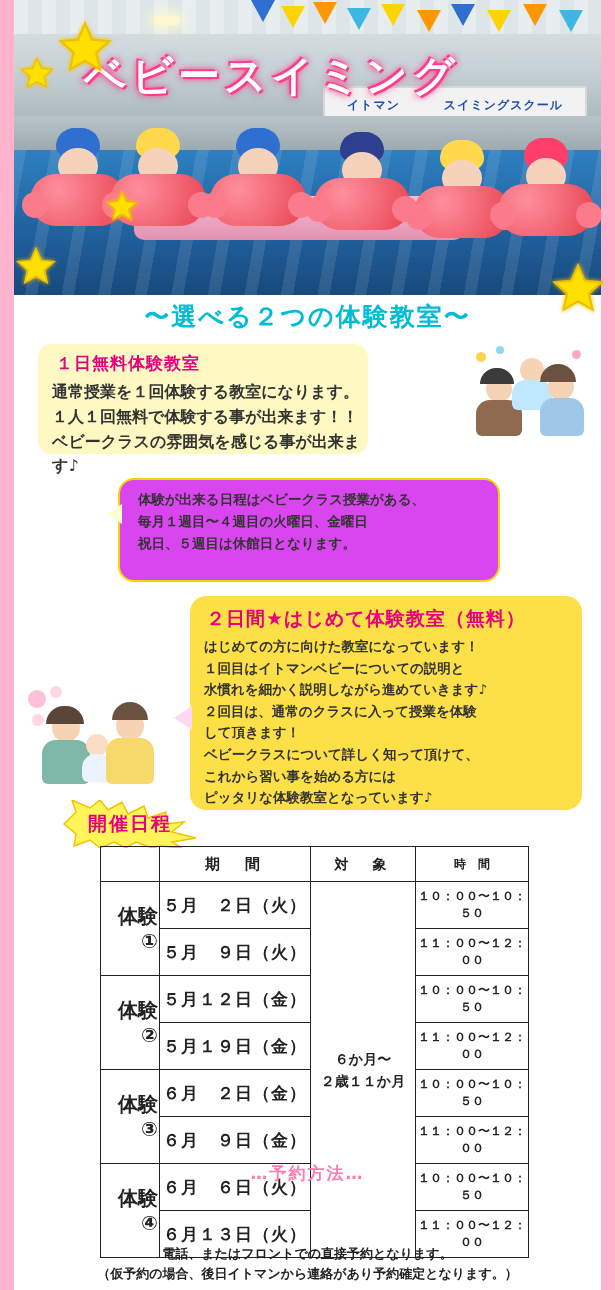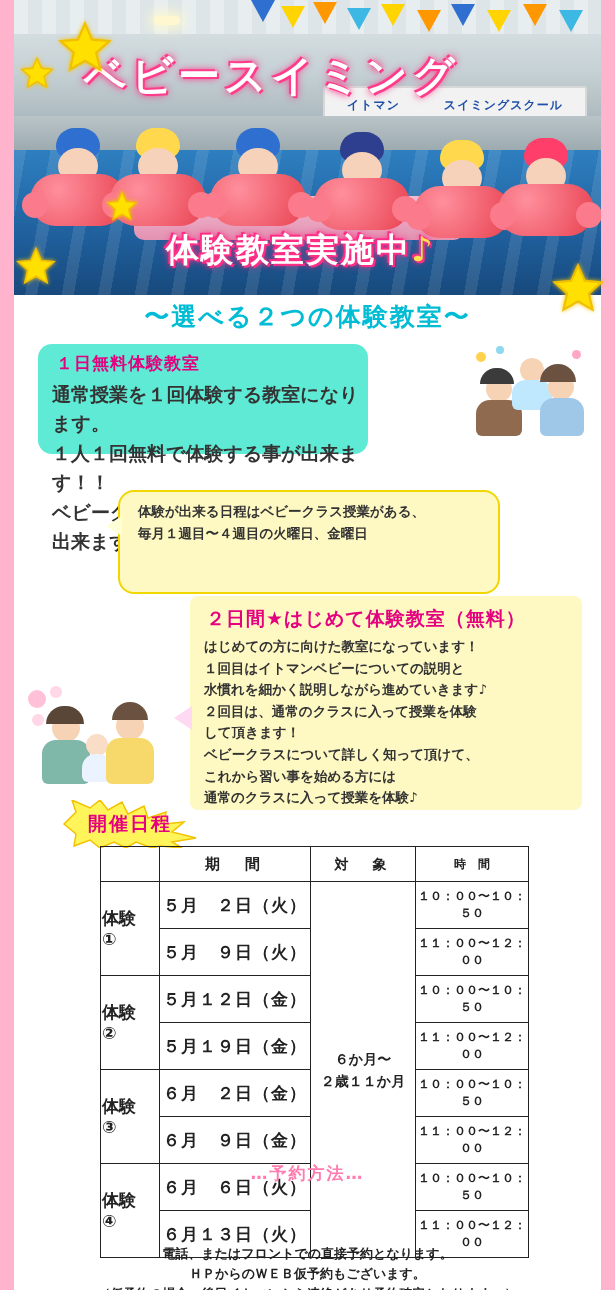--- a/index.html
+++ b/index.html
@@ -67,48 +67,48 @@
   
   .star{position:absolute;color:#ffe000;filter:drop-shadow(0 0 2px #f5c400);}
   .star svg{display:block;}
 
   
   .headline{position:absolute;left:0;top:300px;width:587px;text-align:center;
      font-size:25px;font-weight:bold;color:#00bcd4;letter-spacing:2px;
      text-shadow:1px 1px 0 #fff,-1px -1px 0 #fff;}
 
   
-  .box1{position:absolute;left:24px;top:344px;width:330px;height:110px;background:#5eead4;border-radius:14px;}
+  .box1{position:absolute;left:24px;top:344px;width:330px;height:110px;background:#fef9c3;border-radius:14px;}
   .box1 .ttl{position:absolute;left:18px;top:8px;font-size:17px;font-weight:bold;color:#e4007f;letter-spacing:1px;}
-  .box1 .body{position:absolute;left:14px;top:36px;width:310px;font-size:19px;color:#333;line-height:1.55;font-weight:bold;}
-
-  .bubble2{position:absolute;left:104px;top:490px;width:378px;height:100px;background:#fef9c3;border:2px solid #f2d600;border-radius:16px;}
+  .box1 .body{position:absolute;left:14px;top:36px;width:310px;font-size:16px;color:#333;line-height:1.55;font-weight:bold;}
+
+  .bubble2{position:absolute;left:104px;top:478px;width:378px;height:100px;background:#d946ef;border:2px solid #f2d600;border-radius:16px;}
   .bubble2 .body{position:absolute;left:18px;top:9px;width:350px;font-size:13.5px;line-height:1.62;color:#333;font-weight:bold;}
   .bubble2 .tail{position:absolute;left:-14px;top:24px;width:0;height:0;border-top:10px solid transparent;border-bottom:10px solid transparent;border-right:16px solid #ffffd6;}
 
   
-  .box2{position:absolute;left:176px;top:596px;width:392px;height:214px;background:#fef9c3;border-radius:8px;}
+  .box2{position:absolute;left:176px;top:596px;width:392px;height:214px;background:#fde047;border-radius:16px;}
   .box2 .ttl{position:absolute;left:16px;top:10px;font-size:19px;font-weight:bold;color:#e4007f;letter-spacing:1px;}
   .box2 .body{position:absolute;left:14px;top:40px;width:374px;font-size:13.5px;line-height:1.6;color:#333;font-weight:bold;}
   .box2 .tail{position:absolute;left:-16px;top:110px;width:0;height:0;border-top:12px solid transparent;border-bottom:12px solid transparent;border-right:18px solid #ffd9f1;}
 
   
   .illu{position:absolute;}
   .ill-head{position:absolute;border-radius:50%;}
   .ill-body{position:absolute;border-radius:14px 14px 6px 6px;}
 
   
   .burst{position:absolute;left:46px;top:800px;width:140px;height:48px;}
   .burst .label{position:absolute;left:0;top:0;width:140px;height:48px;display:flex;align-items:center;justify-content:center;
      font-size:19px;font-weight:bold;color:#e4007f;letter-spacing:2px;}
 
   
   table.sched{position:absolute;left:86px;top:846px;border-collapse:collapse;font-weight:bold;}
   table.sched td,table.sched th{border:1px solid #222;color:#222;}
-  .c-no{width:56px;text-align:left;font-size:17px;line-height:1.25;}
+  .c-no{width:56px;text-align:right;font-size:20px;line-height:1.25;}
   .c-date{width:150px;text-align:center;font-size:17px;letter-spacing:1px;padding:7px 0;}
   .c-head{text-align:center;font-size:15px;letter-spacing:5px;padding:6px 0;font-weight:bold;}
   .c-target{width:102px;text-align:center;font-size:14px;line-height:1.6;}
   .c-time{width:112px;text-align:center;font-size:12px;letter-spacing:0px;padding:6px 0;margin-left:20px;}
 
   
   .ftitle{position:absolute;left:0;top:1162px;width:587px;text-align:center;font-size:17px;font-weight:bold;color:#ff7bb0;letter-spacing:2px;}
   .ftext{position:absolute;left:0;top:1244px;width:587px;text-align:center;font-size:13px;line-height:1.55;color:#222;font-weight:bold;}
 </style>
 </head>
@@ -181,23 +181,20 @@
       <div class="flag" style="left:96px;top:8px;"></div>
       <div class="flag y" style="left:130px;top:4px;"></div>
       <div class="flag o" style="left:166px;top:10px;"></div>
       <div class="flag b" style="left:200px;top:4px;"></div>
       <div class="flag y" style="left:236px;top:10px;"></div>
       <div class="flag o" style="left:272px;top:4px;"></div>
       <div class="flag" style="left:308px;top:10px;"></div>
     </div>
 
     <div class="hero-title">ベビースイミング</div>
-    <div class="hero-sub">
-      <span>体験教室実施中</span><span class="note">♪</span>
-    </div>
 
     <div class="star" style="left:44px;top:20px;">
       <svg width="54" height="54" viewBox="0 0 24 24">
           <path fill="#ffe000" stroke="#f0c000" stroke-width="1" d="M12 1.6l3.1 7.1 7.7.7-5.8 5.1 1.7 7.5L12 18.1 5.3 22l1.7-7.5-5.8-5.1 7.7-.7z"></path>
         </svg>
     </div>
     <div class="star" style="left:6px;top:56px;">
       <svg width="34" height="34" viewBox="0 0 24 24">
           <path fill="#ffe000" stroke="#f0c000" stroke-width="1" d="M12 1.6l3.1 7.1 7.7.7-5.8 5.1 1.7 7.5L12 18.1 5.3 22l1.7-7.5-5.8-5.1 7.7-.7z"></path>
         </svg>
@@ -243,35 +240,36 @@
     <div style="position:absolute;left:8px;top:6px;width:10px;height:10px;border-radius:50%;background:#ffd24d;"></div>
     <div style="position:absolute;left:28px;top:0px;width:8px;height:8px;border-radius:50%;background:#8ed8f0;"></div>
     <div style="position:absolute;left:104px;top:4px;width:9px;height:9px;border-radius:50%;background:#ffa8c6;"></div>
   </div>
 
   <div class="bubble2">
     <div class="tail"></div>
     <div class="body">
       <div>体験が出来る日程はベビークラス授業がある、</div>
       <div>毎月１週目〜４週目の火曜日、金曜日</div>
+      <div>祝日、５週目は休館日となります。</div>
     </div>
   </div>
 
   <div class="box2">
     <div class="tail"></div>
     <div class="ttl">２日間★はじめて体験教室（無料）</div>
     <div class="body">
       <div>はじめての方に向けた教室になっています！</div>
       <div>１回目はイトマンベビーについての説明と</div>
       <div>水慣れを細かく説明しながら進めていきます♪</div>
       <div>２回目は、通常のクラスに入って授業を体験</div>
       <div>して頂きます！</div>
       <div>ベビークラスについて詳しく知って頂けて、</div>
       <div>これから習い事を始める方には</div>
-      <div>通常のクラスに入って授業を体験♪</div>
+      <div>ピッタリな体験教室となっています♪</div>
     </div>
   </div>
 
   <div class="illu" style="left:14px;top:690px;width:150px;height:110px;">
     <div class="ill-head" style="left:24px;top:24px;width:28px;height:28px;background:#f7d3b6;"></div>
     <div class="ill-body" style="left:14px;top:50px;width:48px;height:44px;background:#7fb7a8;"></div>
     <div style="position:absolute;left:18px;top:16px;width:38px;height:18px;border-radius:19px 19px 0 0;background:#5a4636;"></div>
     <div class="ill-head" style="left:58px;top:44px;width:22px;height:22px;background:#f9ddc6;"></div>
     <div class="ill-body" style="left:54px;top:64px;width:30px;height:28px;background:#eaf3ff;"></div>
     <div class="ill-head" style="left:88px;top:22px;width:28px;height:28px;background:#f7d3b6;"></div>
@@ -342,17 +340,16 @@
       <tr>
         <td class="c-date">６月１３日（火）</td>
         <td class="c-time">１１：００〜１２：００</td>
       </tr>
     </tbody>
   </table>
 
   <div class="ftitle">…予約方法…</div>
   <div class="ftext">
     <div>電話、またはフロントでの直接予約となります。</div>
-    <div>ＨＰからのＷＥＢ仮予約もございます。</div>
     <div>（仮予約の場合、後日イトマンから連絡があり予約確定となります。）</div>
   </div>
 
 </div>
 
 </body></html>

